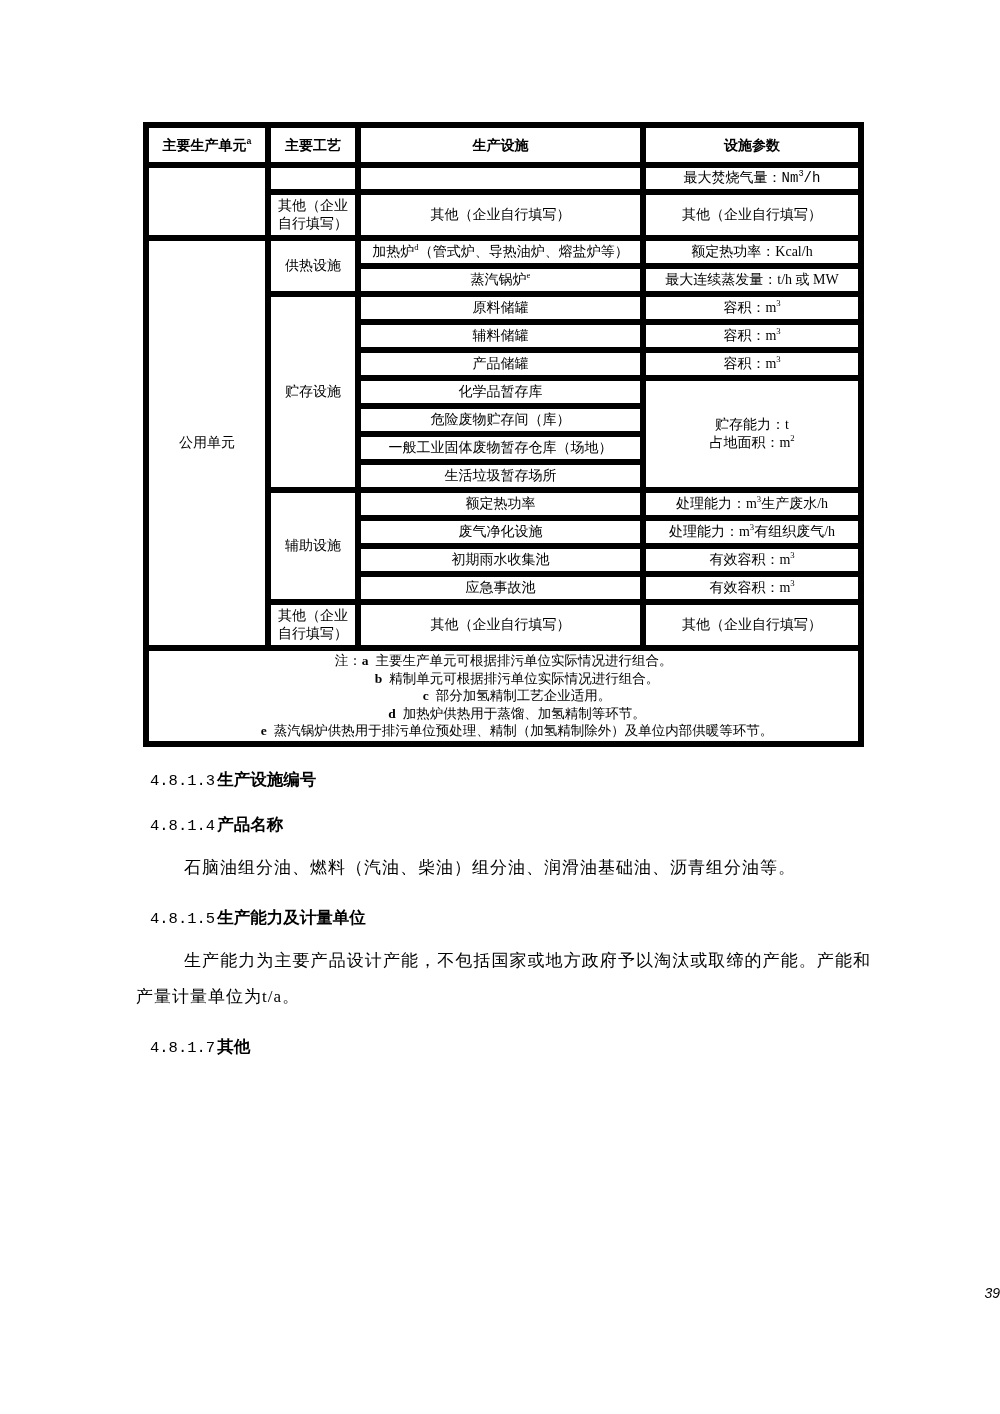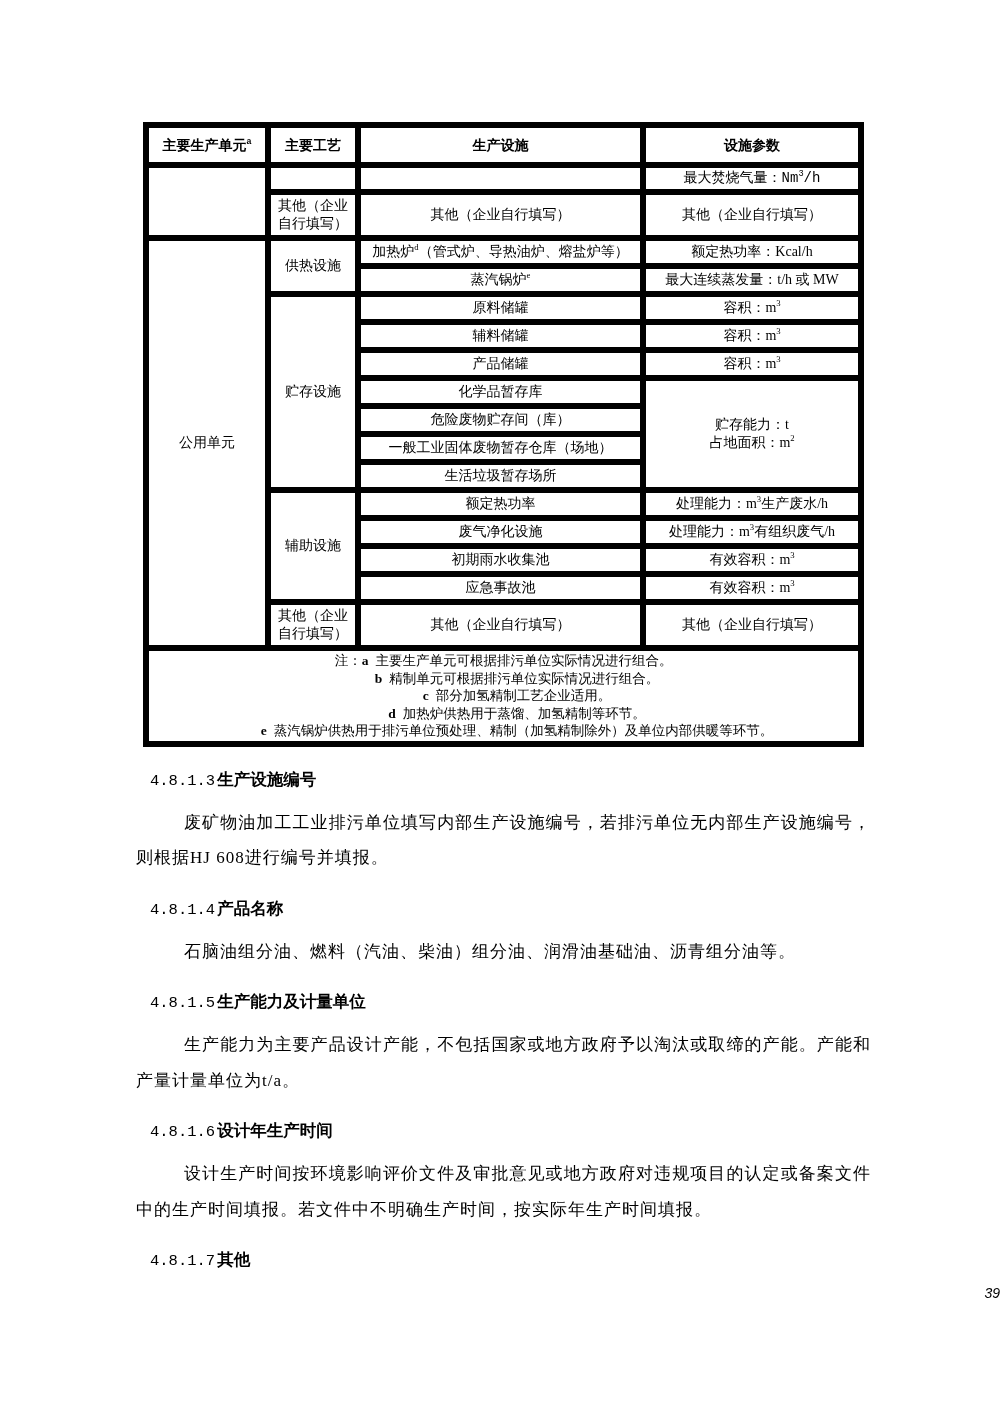--- a/index.html
+++ b/index.html
@@ -218,37 +218,32 @@
             <div class="note-line"><span class="note-key">c</span><span class="note-text">部分加氢精制工艺企业适用。</span></div>
             <div class="note-line"><span class="note-key">d</span><span class="note-text">加热炉供热用于蒸馏、加氢精制等环节。</span></div>
             <div class="note-line"><span class="note-key">e</span><span class="note-text">蒸汽锅炉供热用于排污单位预处理、精制（加氢精制除外）及单位内部供暖等环节。</span></div>
           </td>
         </tr>
       </tbody>
     </table>
 
     <div class="section">
       <h3 class="sec-heading"><span class="sec-num">4.8.1.3</span><span class="sec-title">生产设施编号</span></h3>
-      <p class="body-para">废矿物油加工工业排污单位填写内部生产设施编号，若排污单位无内部生产设施编号，则根据HJ 608进行编号并填报。</p>
     </div>
 
     <div class="section">
       <h3 class="sec-heading"><span class="sec-num">4.8.1.4</span><span class="sec-title">产品名称</span></h3>
       <p class="body-para">石脑油组分油、燃料（汽油、柴油）组分油、润滑油基础油、沥青组分油等。</p>
     </div>
 
     <div class="section">
       <h3 class="sec-heading"><span class="sec-num">4.8.1.5</span><span class="sec-title">生产能力及计量单位</span></h3>
       <p class="body-para">生产能力为主要产品设计产能，不包括国家或地方政府予以淘汰或取缔的产能。产能和产量计量单位为t/a。</p>
     </div>
 
-    <div class="section">
-      <h3 class="sec-heading"><span class="sec-num">4.8.1.6</span><span class="sec-title">设计年生产时间</span></h3>
-      <p class="body-para">设计生产时间按环境影响评价文件及审批意见或地方政府对违规项目的认定或备案文件中的生产时间填报。若文件中不明确生产时间，按实际年生产时间填报。</p>
-    </div>
 
     <div class="section">
       <h3 class="sec-heading"><span class="sec-num">4.8.1.7</span><span class="sec-title">其他</span></h3>
     </div>
 
   </div>
 
   <div class="page-number">39</div>
 </div>
 

